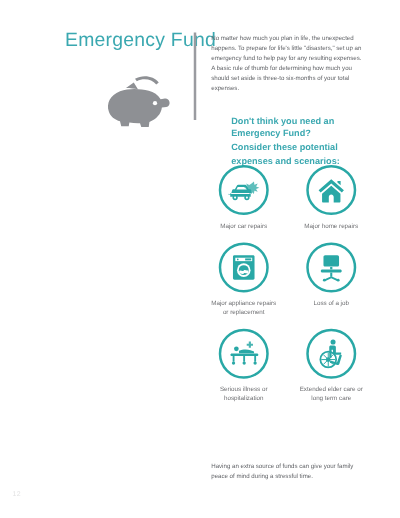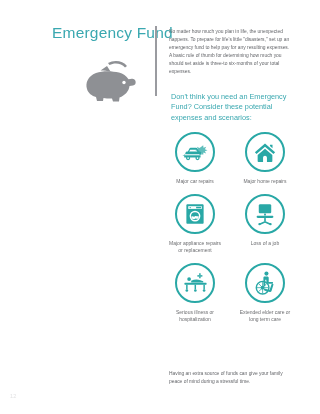--- a/index.html
+++ b/index.html
@@ -63,26 +63,26 @@
     width: 122px;
   }
   .intro-par {
     font-size: 4.9px;
     line-height: 1.62;
     color: #636569;
     margin: 0;
     text-align: left;
   }
   .teal-lead {
-    margin: 2px;
+    margin: 16px;
     margin-top: 16px;
     font-size: 7.3px;
     line-height: 1.46;
     color: #3aa8b0;
-    font-weight: 400;
+    font-weight: 700;
   }
 
   
   .icon-grid {
     position: absolute;
     left: 167px;
     top: 132px;
     width: 126px;
   }
   .icon-row {

